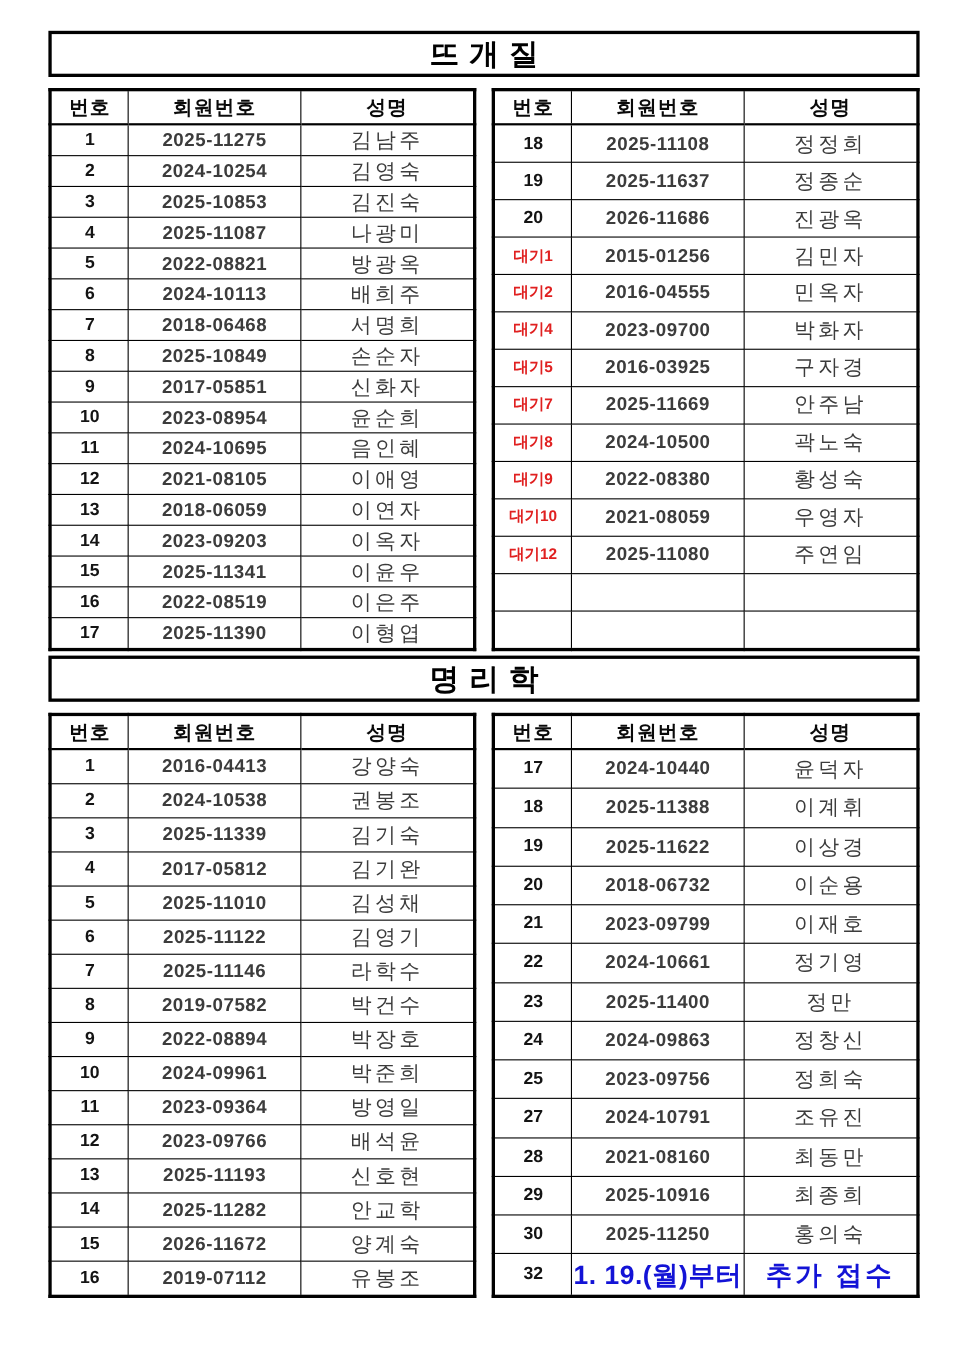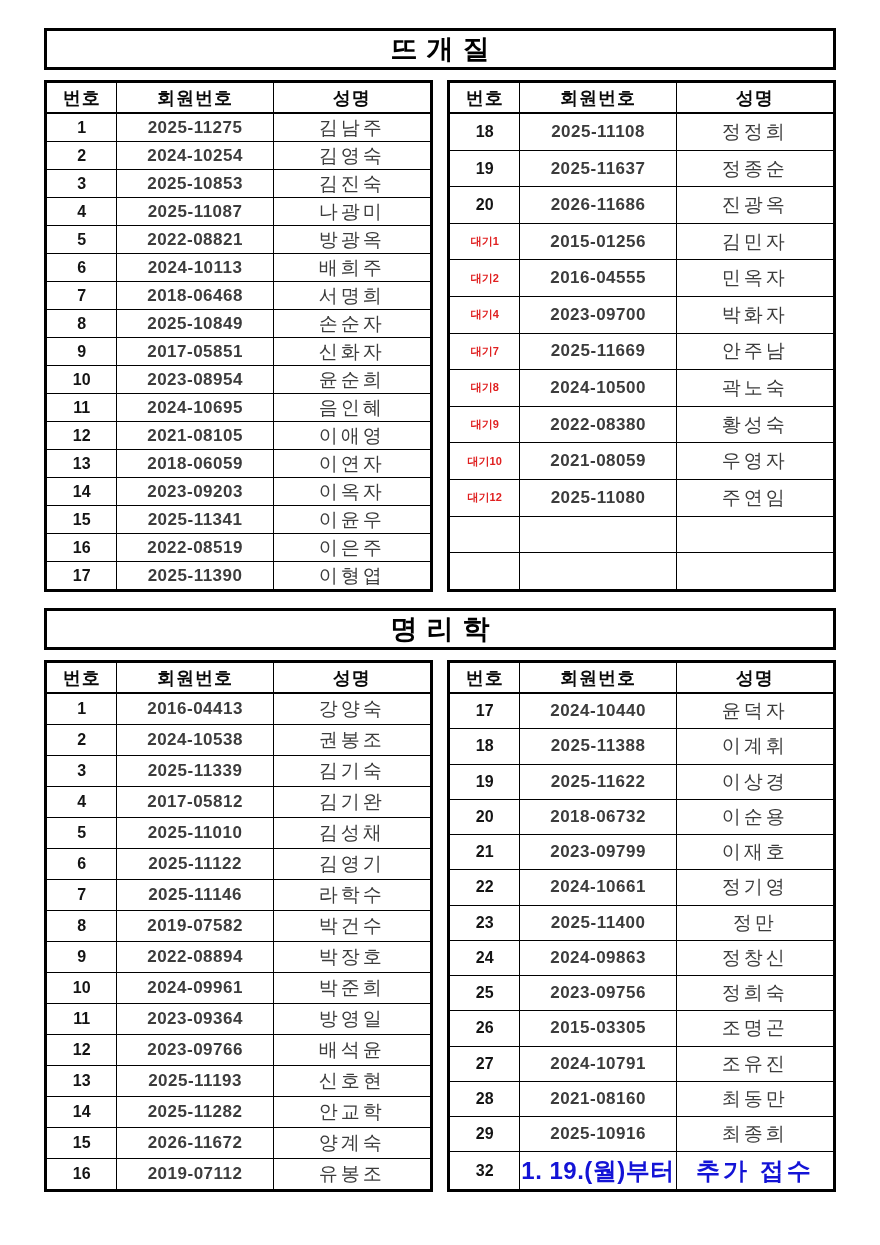--- a/index.html
+++ b/index.html
@@ -8,39 +8,39 @@
     padding:28px 44px 0 44px;
     font-family:"Liberation Sans","DejaVu Sans",sans-serif;
   }
   .title-box{
     border:3px solid #000;height:36px;display:flex;align-items:flex-start;justify-content:center;
     margin-bottom:10px;background:#fff;
   }
   .title-box .title-text{
     font-size:27px;font-weight:700;color:#000;letter-spacing:9px;padding-left:9px;
   }
-  .tables{display:flex;justify-content:space-between;gap:14px;margin-bottom:16px;}
+  .tables{display:flex;justify-content:space-between;gap:14px;margin-bottom:4px;}
   table{
     border-collapse:collapse;table-layout:fixed;flex:1 1 0;
     border:3px solid #000;background:#fff;
   }
   col.c-no{width:18.5%;}
   col.c-member{width:40.5%;}
   col.c-name{width:41%;}
   th,td{border:1px solid #000;text-align:center;vertical-align:middle;padding:0;overflow:hidden;white-space:nowrap;}
   thead th{
     border-bottom:2px solid #000;font-size:18px;font-weight:700;color:#0a0a0a;height:29px;
     letter-spacing:1px;
   }
   .s1 tbody td{height:27px;}
   .s2 tbody td{height:30px;}
   td.no-cell{font-weight:700;font-size:16px;color:#141414;}
   td.member-cell{font-size:17px;font-weight:600;color:#3c3c3c;letter-spacing:0.5px;}
   td.name-cell{font-size:19px;font-weight:500;color:#3c3c3c;letter-spacing:3px;}
-  tr.wait td.no-cell{color:var(--wait-red,#e02020);font-size:11px;letter-spacing:0;}
+  tr.wait td.no-cell{color:var(--wait-red,#e02020);font-size:14px;letter-spacing:0;}
   tr.added td.member-cell,
   tr.added td.name-cell{color:var(--added-blue,#1313d6);font-weight:700;font-size:24px;}
 </style>
 </head>
 <body>
 
 <div class="page">
 
   <section>
     <div class="title-box">
@@ -186,20 +186,25 @@
               <td class="no-cell">대기2</td>
               <td class="member-cell">2016-04555</td>
               <td class="name-cell">민옥자</td>
             </tr>
             <tr class="wait">
               <td class="no-cell">대기4</td>
               <td class="member-cell">2023-09700</td>
               <td class="name-cell">박화자</td>
             </tr>
             <tr class="wait">
+              <td class="no-cell">대기5</td>
+              <td class="member-cell">2016-03925</td>
+              <td class="name-cell">구자경</td>
+            </tr>
+            <tr class="wait">
               <td class="no-cell">대기7</td>
               <td class="member-cell">2025-11669</td>
               <td class="name-cell">안주남</td>
             </tr>
             <tr class="wait">
               <td class="no-cell">대기8</td>
               <td class="member-cell">2024-10500</td>
               <td class="name-cell">곽노숙</td>
             </tr>
             <tr class="wait">
@@ -386,38 +391,38 @@
               <td class="no-cell">24</td>
               <td class="member-cell">2024-09863</td>
               <td class="name-cell">정창신</td>
             </tr>
             <tr>
               <td class="no-cell">25</td>
               <td class="member-cell">2023-09756</td>
               <td class="name-cell">정희숙</td>
             </tr>
             <tr>
-              <td class="no-cell">26</td>
-              <td class="member-cell">2015-03305</td>
-              <td class="name-cell">조명곤</td>
-            </tr>
-            <tr>
               <td class="no-cell">27</td>
               <td class="member-cell">2024-10791</td>
               <td class="name-cell">조유진</td>
             </tr>
             <tr>
               <td class="no-cell">28</td>
               <td class="member-cell">2021-08160</td>
               <td class="name-cell">최동만</td>
             </tr>
             <tr>
               <td class="no-cell">29</td>
               <td class="member-cell">2025-10916</td>
               <td class="name-cell">최종희</td>
+            </tr>
+            <tr>
+              <td class="no-cell">30</td>
+              <td class="member-cell">2025-11250</td>
+              <td class="name-cell">홍의숙</td>
             </tr>
             <tr class="added">
               <td class="no-cell">32</td>
               <td class="member-cell">1. 19.(월)부터</td>
               <td class="name-cell">추가 접수</td>
             </tr>
           </tbody>
       </table>
     </div>
   </section>

